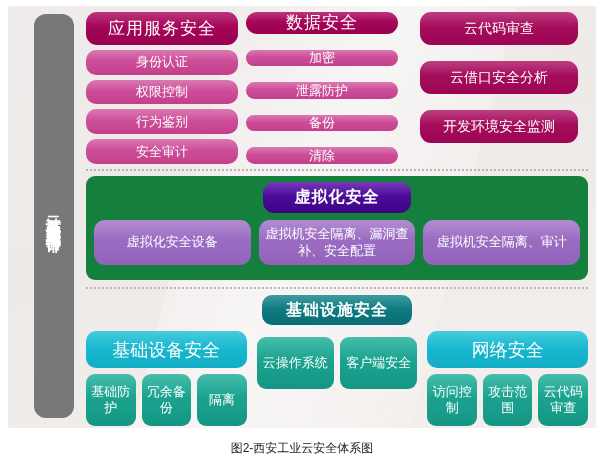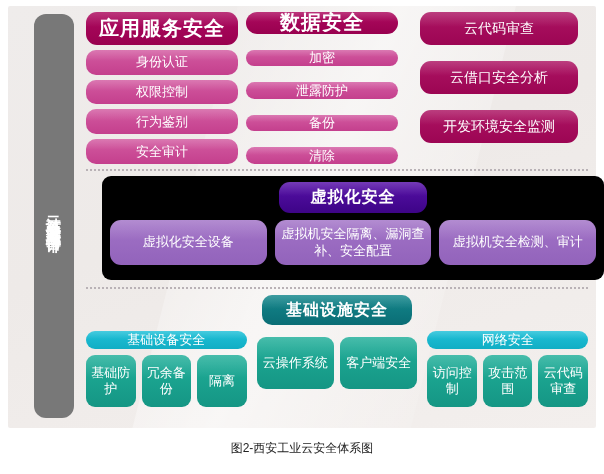--- a/index.html
+++ b/index.html
@@ -114,22 +114,22 @@
     position: absolute;
     left: 0; right: 0; top: 0;
     height: 45%;
     background: linear-gradient(180deg, rgba(255,255,255,.18), rgba(255,255,255,0));
     pointer-events: none;
   }
 
   .head-magenta {
     height: 33px;
     background: linear-gradient(180deg, #ad0a5f 0%, #99004f 100%);
-    font-size: 20px;
-    font-weight: bold;
+    font-size: 17px;
+    font-weight: normal;
     letter-spacing: 1px;
   }
   .sub-magenta {
     height: 25px;
     background: linear-gradient(180deg, #d35ba1 0%, #c43f8d 100%);
     font-size: 13px;
     border-radius: 10px;
   }
   .extra-magenta {
     height: 33px;
@@ -146,25 +146,25 @@
     width: 502px;
     height: 0;
     border-top: 2px dotted #b9b2b6;
   }
   .dotted-1 { top: 157px; }
   .dotted-2 { top: 275px; }
 
   
   .sec-virt {
     position: absolute;
-    left: 16px;
+    left: 0;
     top: 164px;
     width: 502px;
     height: 104px;
-    background: #000000;
+    background: #15803d;
     border-radius: 9px;
     box-sizing: border-box;
     padding: 6px 8px 8px 8px;
   }
   .virt-head-row {
     display: flex;
     justify-content: center;
   }
   .head-purple {
     width: 148px;
@@ -211,23 +211,23 @@
     letter-spacing: 1px;
     border-radius: 10px;
   }
   .infra-groups {
     display: flex;
     gap: 10px;
     margin-top: 6px;
   }
   .infra-group { flex: 1; display: flex; flex-direction: column; }
   .group-head {
-    height: 18px;
+    height: 37px;
     background: linear-gradient(180deg, #1fc0d8 0%, #11aec4 100%);
-    font-size: 13px;
+    font-size: 18px;
     border-radius: 10px;
   }
   .group-leaves {
     display: flex;
     gap: 6px;
     margin-top: 6px;
   }
   .leaf-teal {
     flex: 1;
     height: 52px;
@@ -291,21 +291,21 @@
 
     <div class="dotted dotted-1"></div>
 
     <div class="sec-virt">
       <div class="virt-head-row">
         <div class="pill head-purple">虚拟化安全</div>
       </div>
       <div class="virt-row">
         <div class="pill card-purple">虚拟化安全设备</div>
         <div class="pill card-purple">虚拟机安全隔离、漏洞查补、安全配置</div>
-        <div class="pill card-purple">虚拟机安全检测、审计</div>
+        <div class="pill card-purple">虚拟机安全隔离、审计</div>
       </div>
     </div>
 
     <div class="dotted dotted-2"></div>
 
     <div class="sec-infra">
       <div class="infra-head-row">
         <div class="pill head-teal">基础设施安全</div>
       </div>
 

